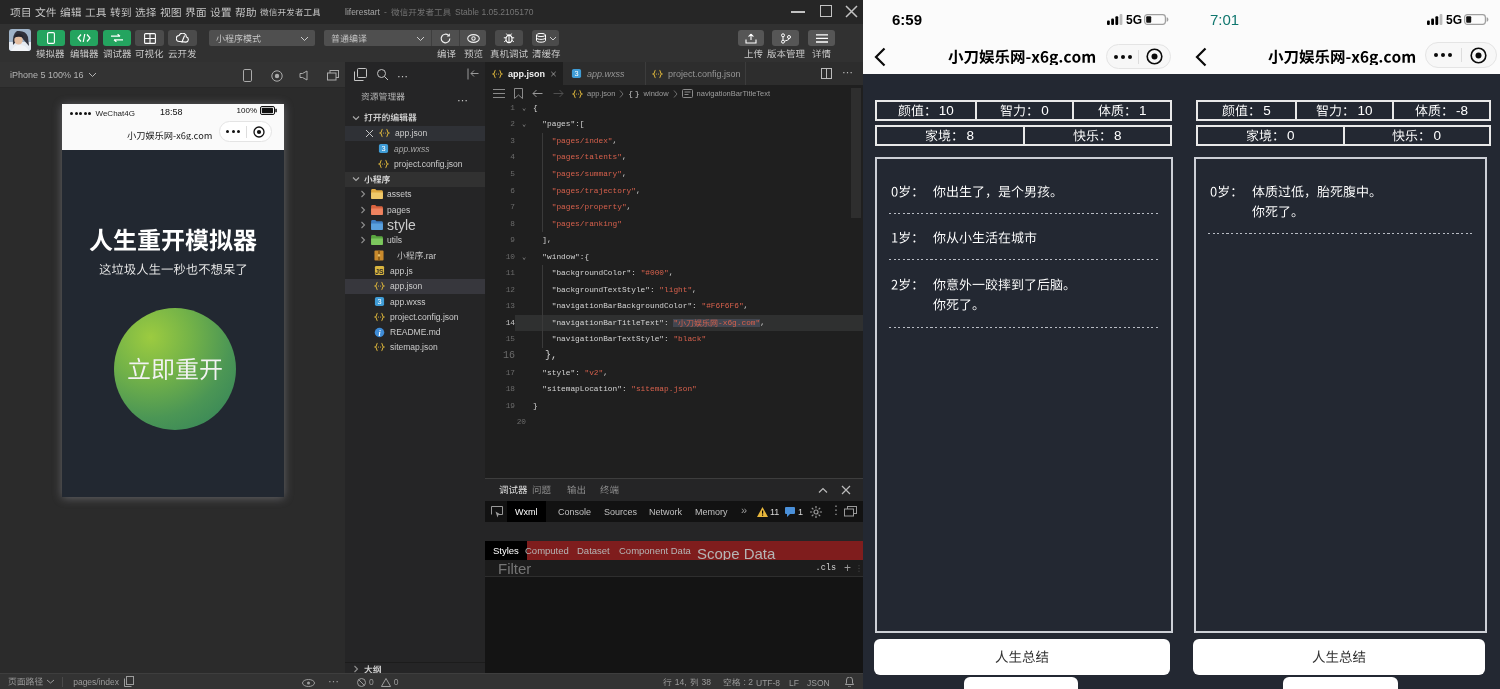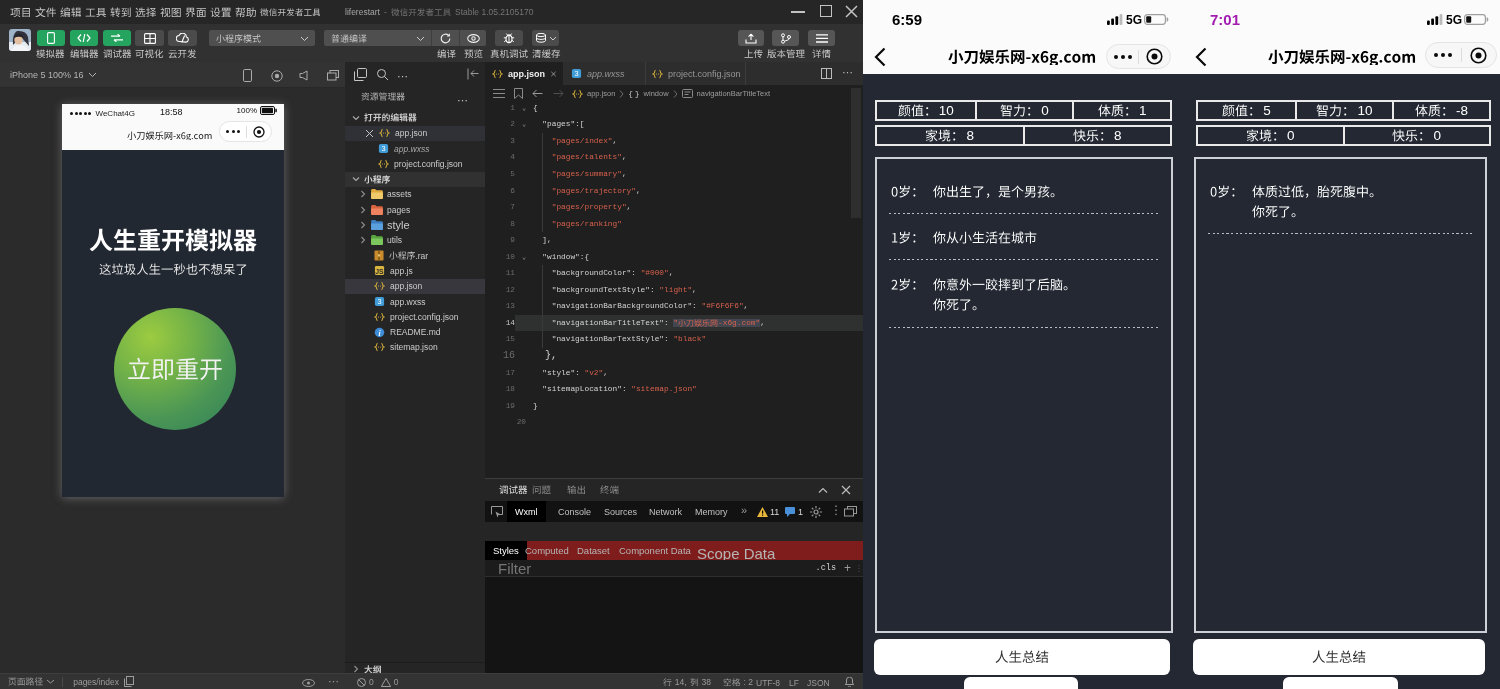--- a/index.html
+++ b/index.html
@@ -564,33 +564,33 @@
         <span style="font-size:8.5px;color:#cccccc">pages</span>
       </div>
 <div class="abs fx" style="left:0;top:155.4px;width:140px;height:15.3px;padding-left:14px;gap:4px">
         <svg width="8" height="8" viewBox="0 0 8 8" style="flex:none">
           <path d="M2.5 1l3 3-3 3" stroke="#8f8f8f" fill="none" stroke-width="1.1"></path>
         </svg>
         <svg width="12" height="10" viewBox="0 0 13 11" style="flex:none">
           <path d="M0 1.5C0 .7.7 0 1.5 0h3L6 1.5h5.5c.8 0 1.5.7 1.5 1.5v6.5c0 .8-.7 1.5-1.5 1.5h-10C.7 11 0 10.3 0 9.5z" fill="#3f7ec2"></path>
           <path d="M0 3.8h13v5.7c0 .8-.7 1.5-1.5 1.5h-10C.7 11 0 10.3 0 9.5z" fill="#5ba0dc"></path>
         </svg>
-        <span style="font-size:11px;color:#cccccc">style</span>
+        <span style="font-size:14px;color:#cccccc">style</span>
       </div>
 <div class="abs fx" style="left:0;top:170.7px;width:140px;height:15.3px;padding-left:14px;gap:4px">
         <svg width="8" height="8" viewBox="0 0 8 8" style="flex:none">
           <path d="M2.5 1l3 3-3 3" stroke="#8f8f8f" fill="none" stroke-width="1.1"></path>
         </svg>
         <svg width="12" height="10" viewBox="0 0 13 11" style="flex:none">
           <path d="M0 1.5C0 .7.7 0 1.5 0h3L6 1.5h5.5c.8 0 1.5.7 1.5 1.5v6.5c0 .8-.7 1.5-1.5 1.5h-10C.7 11 0 10.3 0 9.5z" fill="#59a53f"></path>
           <path d="M0 3.8h13v5.7c0 .8-.7 1.5-1.5 1.5h-10C.7 11 0 10.3 0 9.5z" fill="#7cc85e"></path>
         </svg>
         <span style="font-size:8.5px;color:#cccccc">utils</span>
       </div>
-<div class="abs fx" style="left:0;top:186.0px;width:140px;height:15.3px;padding-left:29px;gap:5px">
+<div class="abs fx" style="left:0;top:186.0px;width:140px;height:15.3px;padding-left:29px;gap:13px">
         <svg width="10" height="11" viewBox="0 0 11 12" style="flex:none">
           <rect x="0.5" y="0.5" width="10" height="11" rx="1" fill="#c98a2c"></rect>
           <rect x="4.6" y="1" width="1.8" height="10" fill="#8a5a14"></rect>
           <rect x="4.2" y="4.5" width="2.6" height="2.6" rx=".4" fill="#e8c06a"></rect>
         </svg>
         <div class="fx">
           <svg class="" style="" width="26.4" height="8.8" viewBox="0 -880 3000 1000">
             <g transform="scale(1,-1)" fill="#cccccc">
               <use href="#g5c0fr" x="0"></use>
               <use href="#g7a0br" x="1000"></use>
@@ -1144,21 +1144,21 @@
           <use href="#g751fr" x="1000"></use>
           <use href="#g603br" x="2000"></use>
           <use href="#g7ed3r" x="3000"></use>
         </g>
       </svg>
     </div>
     <div class="abs" style="left:101px;top:677px;width:114px;height:12px;background:#fff;border-radius:6px 6px 0 0"></div>
   </div>
 <div class="abs" style="left:1181px;top:0;width:319px;height:689px;background:#232832">
     <div class="abs" style="left:0;top:0;width:319px;height:74px;background:#fbfbfb">
-      <span class="abs" style="left:29px;top:11px;font-size:15px;font-weight:bold;color:#a21caf">7:01</span>
+      <span class="abs" style="left:29px;top:11px;font-size:15px;font-weight:normal;color:#0f766e">7:01</span>
       <svg class="abs" style="left:246px;top:14px" width="16" height="11" viewBox="0 0 16 11">
         <rect x="0" y="6.5" width="2.8" height="4.5" rx="1" fill="#000"></rect>
         <rect x="4.2" y="4.4" width="2.8" height="6.6" rx="1" fill="#000"></rect>
         <rect x="8.4" y="2.2" width="2.8" height="8.8" rx="1" fill="#000"></rect>
         <rect x="12.6" y="0" width="2.8" height="11" rx="1" fill="#000" opacity=".25"></rect>
       </svg>
       <span class="abs" style="left:265px;top:13px;font-size:12px;font-weight:bold;color:#000">5G</span>
       <svg class="abs" style="left:283px;top:14px" width="25" height="11" viewBox="0 0 25 11">
         <rect x=".6" y=".6" width="20.8" height="9.8" rx="2.8" fill="none" stroke="#9f9f9f" stroke-width="1.2"></rect>
         <rect x="2.2" y="2.2" width="5" height="6.6" rx="1" fill="#111"></rect>

